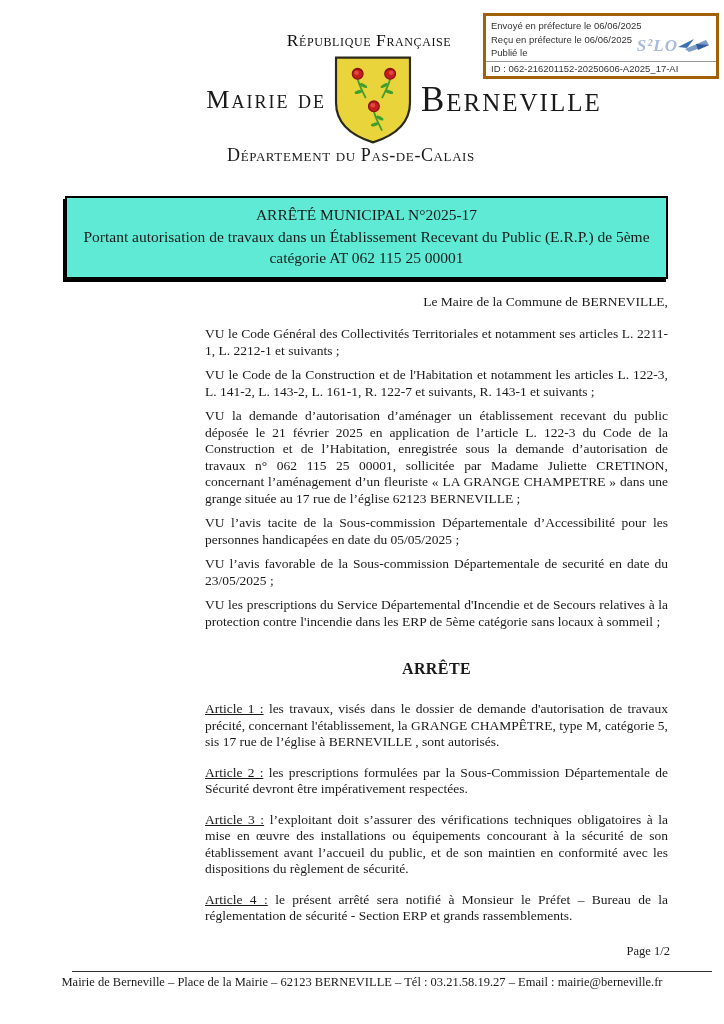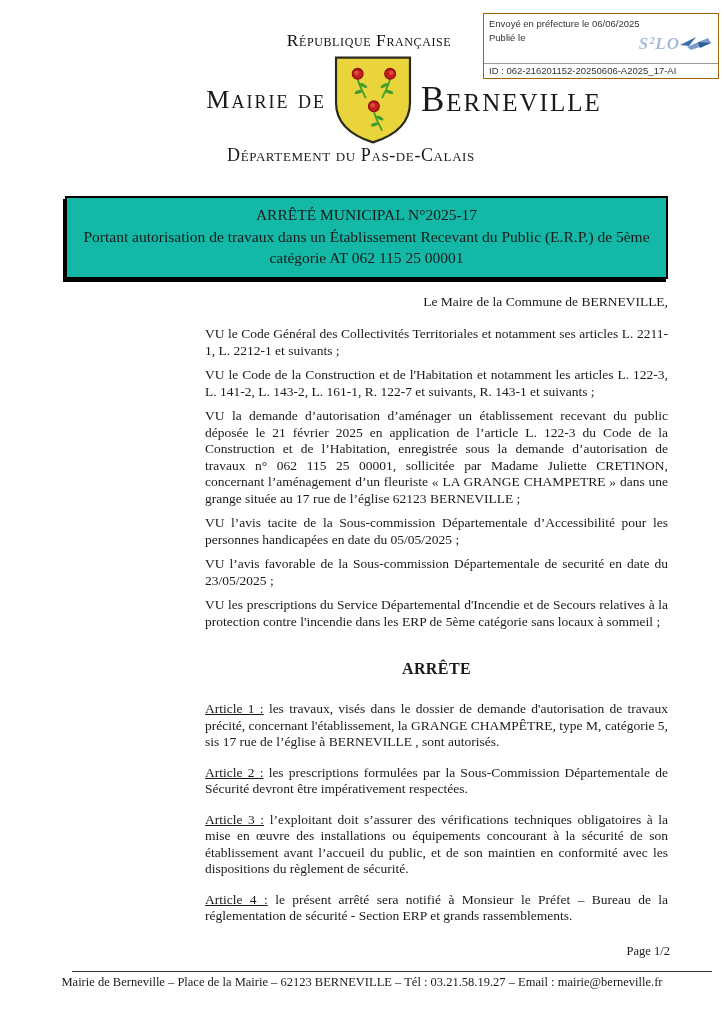--- a/index.html
+++ b/index.html
@@ -9,21 +9,21 @@
     width:724px; height:1024px;
     background:#ffffff;
     font-family:"Liberation Serif", serif;
     color:#1a1a1a;
     overflow:hidden;
   }
 
   
   .stamp {
     position:absolute; left:483px; top:13px; width:236px; height:66px;
-    border:1px solid #a16207;
+    border:3px solid #a16207;
     font-family:"Liberation Sans", sans-serif;
     font-size:9.5px; color:#333;
     padding:3px 0 0 5px;
     background:#fff;
   }
   .stamp-line { line-height:13.5px; white-space:nowrap; }
   .stamp-id {
     position:absolute; left:0; right:0; bottom:0;
     border-top:1px solid #999;
     padding:1px 0 1px 5px; line-height:12px; white-space:nowrap;
@@ -62,21 +62,21 @@
     position:absolute; top:145px; left:0; width:688px;
     text-align:center; padding-left:14px;
     font-variant:small-caps; font-size:18px; letter-spacing:0.6px;
   }
 
   
   .title-box {
     position:absolute; left:65px; top:196px; width:603px;
     border:2px solid #000;
     box-shadow:-2px 3px 0 #000;
-    background:#14b8a6;
+    background:#5eead4;
     padding:6px 14px 8px 14px;
     text-align:center;
     font-size:15.5px; line-height:1.4;
   }
 
   
   .doc-body {
     position:absolute; left:205px; top:294px; width:463px;
     font-size:13.5px; line-height:1.22;
     text-align:justify;
@@ -105,20 +105,21 @@
     text-align:center; font-size:12.5px;
   }
 </style>
 </head>
 <body>
 
 <div class="page">
 
   <div class="stamp">
     <div class="stamp-line">Envoyé en préfecture le 06/06/2025</div>
+    <div class="stamp-line">Reçu en préfecture le 06/06/2025</div>
     <div class="stamp-line">Publié le</div>
     <div class="stamp-logo">
       <span>S²LO</span>
       <svg width="34" height="16" viewBox="0 0 34 16" aria-hidden="true">
         <polygon points="2,9 18,1 11,10" fill="#3e6fad"></polygon>
         <polygon points="9,11 30,2 33,7 13,14" fill="#7d9cc6"></polygon>
         <polygon points="20,6 33,7 22,12" fill="#2f5d9c"></polygon>
       </svg>
     </div>
     <div class="stamp-id">ID : 062-216201152-20250606-A2025_17-AI</div>

